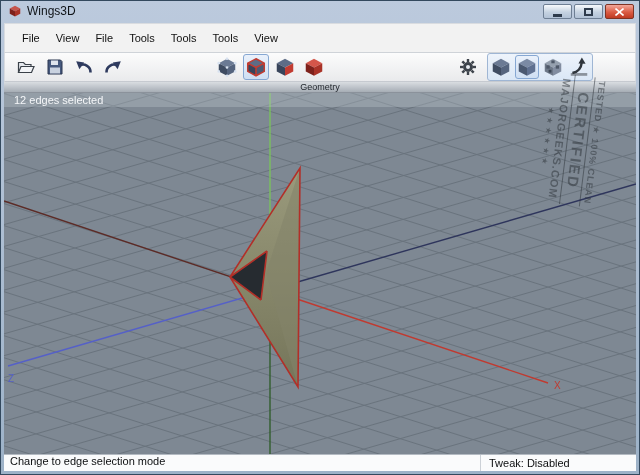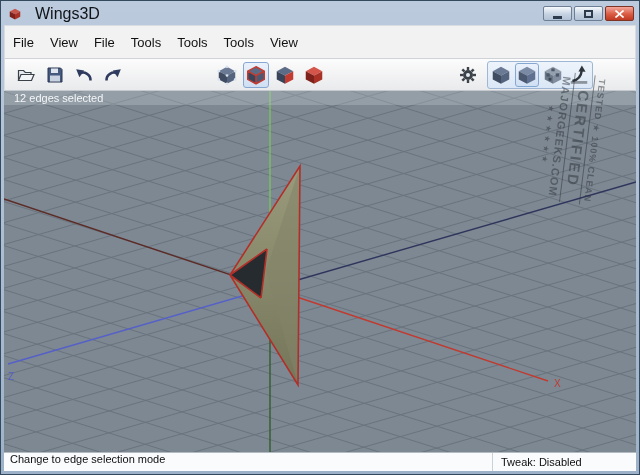--- a/index.html
+++ b/index.html
@@ -1,30 +1,30 @@
 <!DOCTYPE html>
 <html><head>
 <meta charset="utf-8">
 <style>
   *{box-sizing:border-box;margin:0;padding:0}
   html,body{width:640px;height:475px}
   body{font-family:"Liberation Sans","DejaVu Sans",sans-serif;background:#222;}
   .window{position:relative;width:640px;height:475px;border:1px solid #33495e;
     background:linear-gradient(#bccadd,#9db2c8);padding:3px;display:flex;flex-direction:column;overflow:hidden}
   
-  .titlebar{height:22px;display:flex;align-items:center;gap:13px;padding:0 2px 2px 4px;font-size:16px;color:#101418}
+  .titlebar{height:22px;display:flex;gap:5px;padding:0 2px 2px 4px;font-size:12px;color:#101418}
   .controls{margin-left:auto;display:flex;gap:2px}
   .ctl{width:29px;height:15px;border:1px solid #6e7f94;border-radius:2px;cursor:pointer;
     background:linear-gradient(#f7fafd,#c5d2e1 55%,#b2c2d6);display:flex;align-items:center;justify-content:center}
   .ctl.close{background:linear-gradient(#f3a89b,#da5b43 55%,#bf3a22);border-color:#7e3324}
   .min-glyph{width:9px;height:3px;background:#2e3b4c;margin-top:7px}
   .max-glyph{width:9px;height:8px;border:2px solid #2e3b4c}
   
   .menubar{height:35px;background:#f2f2f2;border:1px solid #d9dce0;border-bottom-color:#cfd3d8;
-    display:flex;align-items:center;font-size:13px;color:#111;padding-left:0}
+    display:flex;align-items:center;font-size:11px;color:#111;padding-left:9px}
   .menu-item{padding:2px 8px;cursor:default}
   
   .toolbar{height:32px;background:linear-gradient(#fcfcfc,#e9eaec);border:1px solid #d9dce0;border-top:none;
     border-bottom:1px solid #c6cad0;display:flex;align-items:center;padding:0 8px}
   .group{display:flex;gap:3px;align-items:center}
   .tbtn{width:26px;height:26px;display:flex;align-items:center;justify-content:center;
     border:1px solid transparent;border-radius:3px;background:transparent;cursor:pointer}
   .tbtn.pressed{background:linear-gradient(#eaf1fb,#cfdff3);border-color:#86a7d2}
   .sel-group{margin-left:88px}
   .view-group{margin-left:auto;margin-right:34px;gap:6px}
@@ -42,21 +42,21 @@
   .watermark{position:absolute;width:150px;right:-10px;top:18px;transform:rotate(97deg);
     color:#2e343a;opacity:.52;text-align:center;z-index:4;pointer-events:none;line-height:1.25}
   .wm1{font-size:9px;font-weight:bold;letter-spacing:1px;white-space:nowrap}
   .wm2{font-size:15px;font-weight:bold;letter-spacing:2px;border-top:1.5px solid #2e343a;border-bottom:1.5px solid #2e343a;margin:1px 10px}
   .wm3{font-size:11px;font-weight:bold;letter-spacing:1px}
   .wm4{font-size:8px;letter-spacing:3px}
   
   .statusbar{height:20px;background:#fafbfc;border-top:1px solid #b3bac2;display:flex;
     font-size:11px;color:#0c0e10}
   .status-left{flex:1;padding-left:6px}
-  .status-right{width:144px;border-left:1px solid #ccd1d7;padding-left:8px;height:100%;display:flex;align-items:center}
+  .status-right{width:156px;border-left:1px solid #ccd1d7;padding-left:8px;height:100%;display:flex;align-items:center}
 </style>
 </head>
 <body>
 
 <div class="window">
 
   <div class="titlebar">
     <svg width="14" height="14" viewBox="0 0 20 20">
       <polygon points="10,2.5 17.5,6.5 10,10.5 2.5,6.5" fill="#c6554c"></polygon>
       <polygon points="2.5,6.5 10,10.5 10,18 2.5,14" fill="#7e211b"></polygon>
@@ -206,20 +206,23 @@
           <svg width="22" height="22" viewBox="0 0 20 20">
             <rect x="2.5" y="15.5" width="15" height="2.5" fill="#8a929c"></rect>
             <path d="M4 15.5 C9 14.5 12 11.5 12.5 5.8" fill="none" stroke="#2f353c" stroke-width="2.2"></path>
             <polygon points="9.5,6.8 16,7 12.6,1.4" fill="#2f353c"></polygon>
           </svg>
         </div>
       </div>
     </div>
   </div>
 
+  <div class="geo-header">
+    <span>Geometry</span>
+  </div>
 
   <div class="viewport">
     <div class="info-strip">
       <span>12 edges selected</span>
     </div>
 
     <svg class="scene" viewBox="0 0 632 361" preserveAspectRatio="none">
       <defs>
         <pattern id="gridA" width="10" height="21" patternUnits="userSpaceOnUse" patternTransform="rotate(17.5)">
           <line x1="0" y1="0.5" x2="10" y2="0.5" stroke="#69737d" stroke-width="1"></line>

